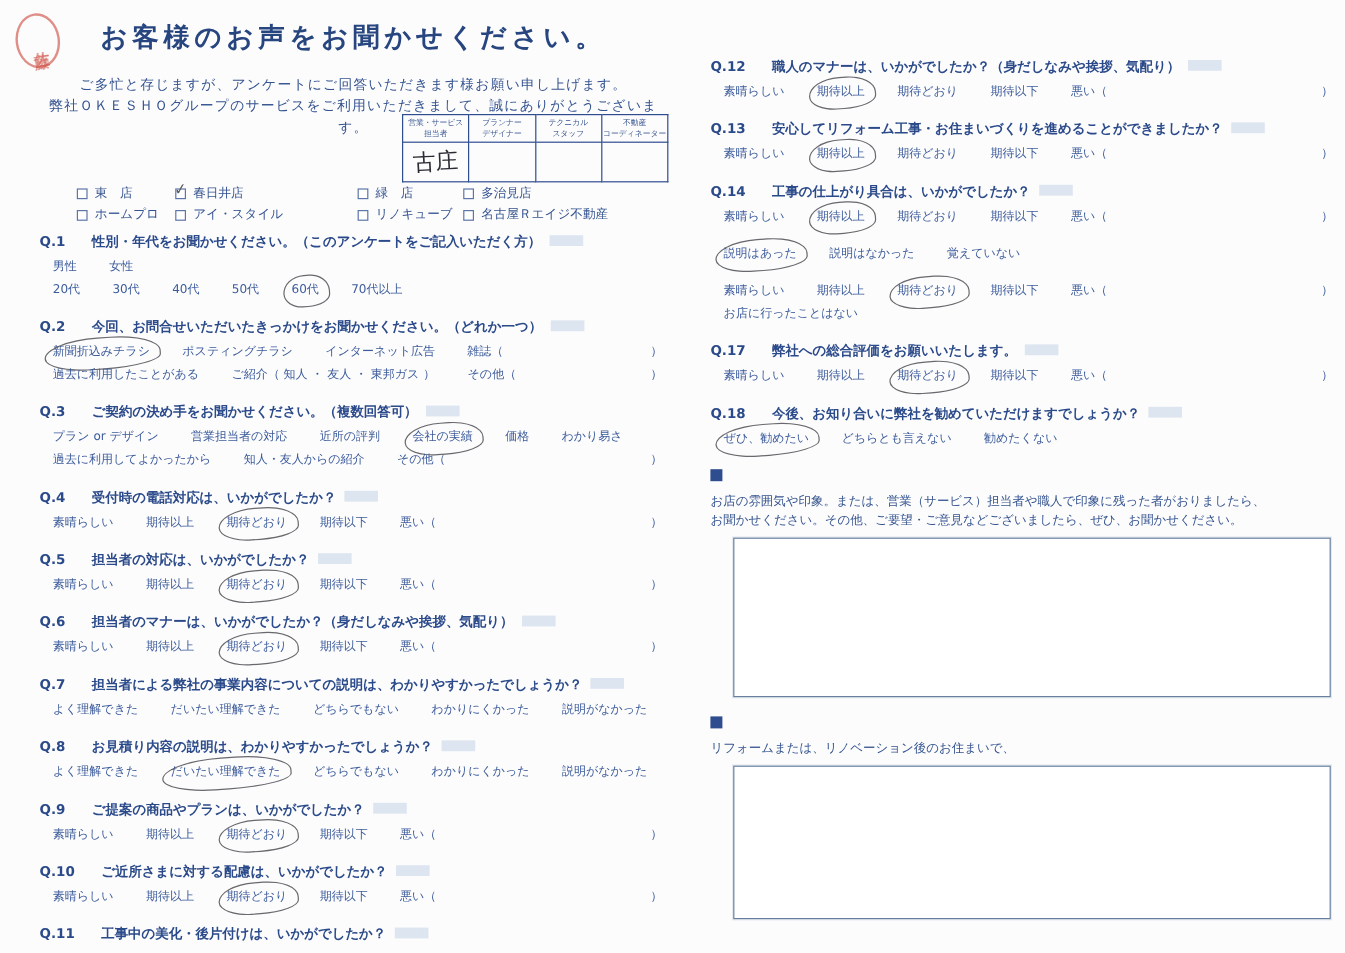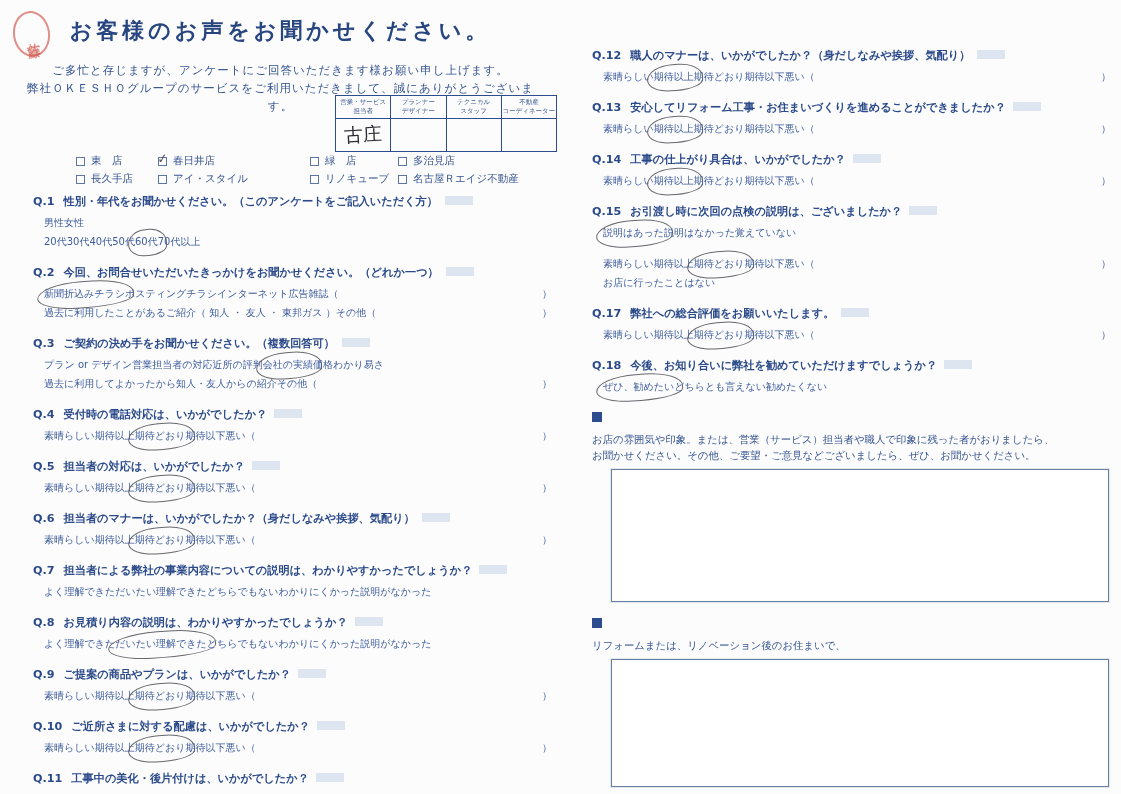--- a/index.html
+++ b/index.html
@@ -24,21 +24,21 @@
   }
   .stamp span {
     writing-mode:vertical-rl;
     font-size:13px; line-height:1;
     color:rgba(208,84,72,.55);
     letter-spacing:1px;
     font-weight:bold;
   }
 
   
-  .header { position:absolute; left:19px; top:16px; width:523px; text-align:center; }
+  .header { position:absolute; left:33px; top:16px; width:523px; text-align:center; }
   .title {
     font-size:22px; font-weight:bold; letter-spacing:4px;
     color:#27457f; margin-bottom:16px; white-space:nowrap;
   }
   .intro { font-size:11.5px; letter-spacing:1px; color:#35548f; line-height:1.55; }
 
   
   .staff-table {
     position:absolute; left:335px; top:95px; width:222px;
     border-collapse:collapse; table-layout:fixed;
@@ -50,21 +50,21 @@
     line-height:1.35; padding:2px 0; height:21px; text-align:center;
   }
   .staff-table td { height:33px; text-align:center; vertical-align:middle; }
   .handwriting {
     font-family:"DejaVu Serif","Liberation Serif",serif;
     font-size:19px; color:#2b2b33;
     display:inline-block; transform:rotate(-3deg);
   }
 
   
-  .stores { position:absolute; left:76px; top:154px; width:480px; font-size:10.5px; }
+  .stores { position:absolute; left:64px; top:154px; width:480px; font-size:10.5px; }
   .store-row { display:grid; grid-template-columns:82px 152px 88px auto; margin-bottom:4px; }
   .store-item { display:flex; align-items:center; gap:6px; white-space:nowrap; }
   .cbx {
     position:relative; width:9px; height:9px;
     border:1px solid #5c76a8; flex:0 0 9px; background:#fff;
   }
   .cbx .tick {
     position:absolute; left:-2px; top:-7px;
     font-size:13px; color:#5a5a60; transform:rotate(-8deg);
     font-family:"DejaVu Sans",sans-serif;
@@ -73,27 +73,27 @@
   
   .col { position:absolute; width:523px; }
   .col-left  { left:33px;  top:194px; }
   .col-right { left:592px; top:48px;  }
 
   .q { margin-bottom:16px; }
   .q-title {
     font-size:11.2px; font-weight:bold; color:#2b4a8a;
     margin-bottom:6px; white-space:nowrap;
   }
-  .q-title .q-id { margin-right:9px; }
+  .q-title .q-id { margin-right:22px; }
   .q-title::after {
     content:""; display:inline-block; width:28px; height:9px;
     background:#dde5f0; margin-left:7px; vertical-align:baseline;
   }
   .opt-row {
-    display:flex; align-items:center; 
+    display:flex; align-items:center; gap:27px;
     font-size:10px; color:#3d5c9b; line-height:15px;
     margin-bottom:4px; padding-left:11px; white-space:nowrap;
   }
   .opt { position:relative; }
   .opt.end { margin-left:auto; margin-right:4px; }
   .opt.circled::after {
     content:""; position:absolute;
     left:-7px; right:-9px; top:-5px; bottom:-7px;
     border:1.6px solid rgba(78,78,84,.85);
     border-radius:52% 48% 55% 45% / 62% 58% 42% 50%;
@@ -180,21 +180,21 @@
           <span>緑　店</span>
         </div>
         <div class="store-item">
           <span class="cbx"></span>
           <span>多治見店</span>
         </div>
       </div>
       <div class="store-row">
         <div class="store-item">
           <span class="cbx"></span>
-          <span>長久手店</span>
+          <span>ホームプロ</span>
         </div>
         <div class="store-item">
           <span class="cbx"></span>
           <span>アイ・スタイル</span>
         </div>
         <div class="store-item">
           <span class="cbx"></span>
           <span>リノキューブ</span>
         </div>
         <div class="store-item">
@@ -360,21 +360,20 @@
         <div class="opt-row">
           <span class="opt">素晴らしい</span>
           <span class="opt circled">期待以上</span>
           <span class="opt">期待どおり</span>
           <span class="opt">期待以下</span>
           <span class="opt">悪い（</span>
           <span class="opt end">）</span>
         </div>
       </div>
       <div class="q">
-        <div class="q-title"><span class="q-id">Q.15</span><span class="q-text">お引渡し時に次回の点検の説明は、ございましたか？</span></div>
         <div class="opt-row">
           <span class="opt circled">説明はあった</span>
           <span class="opt">説明はなかった</span>
           <span class="opt">覚えていない</span>
         </div>
       </div>
       <div class="q">
         <div class="opt-row">
           <span class="opt">素晴らしい</span>
           <span class="opt">期待以上</span>

